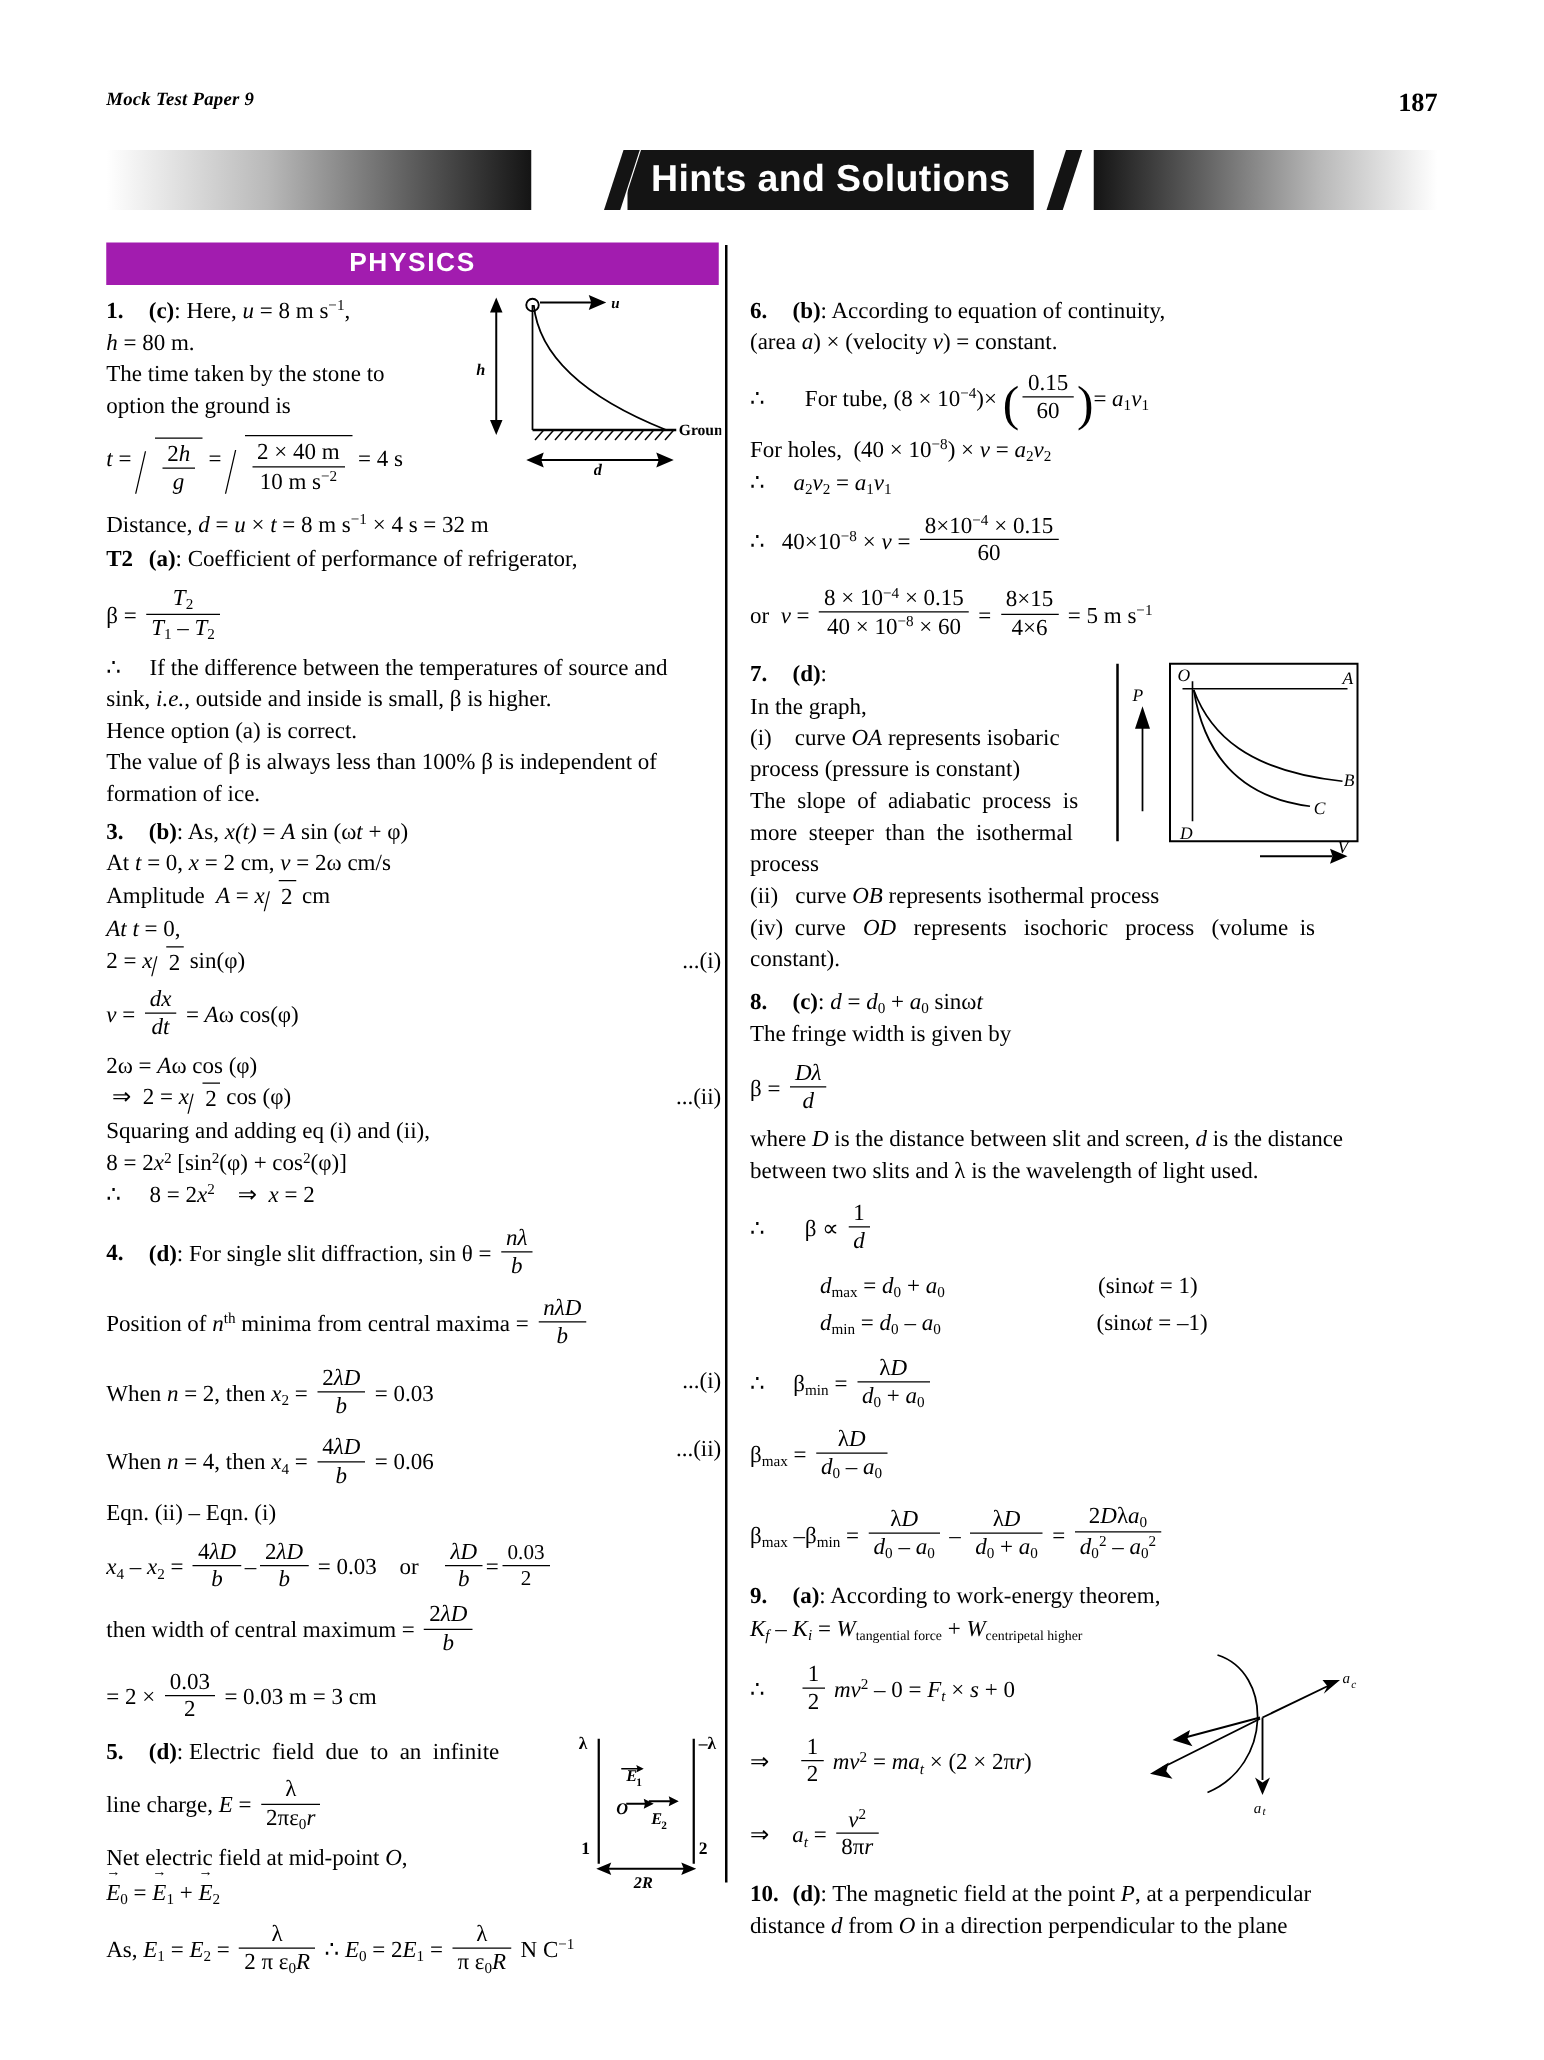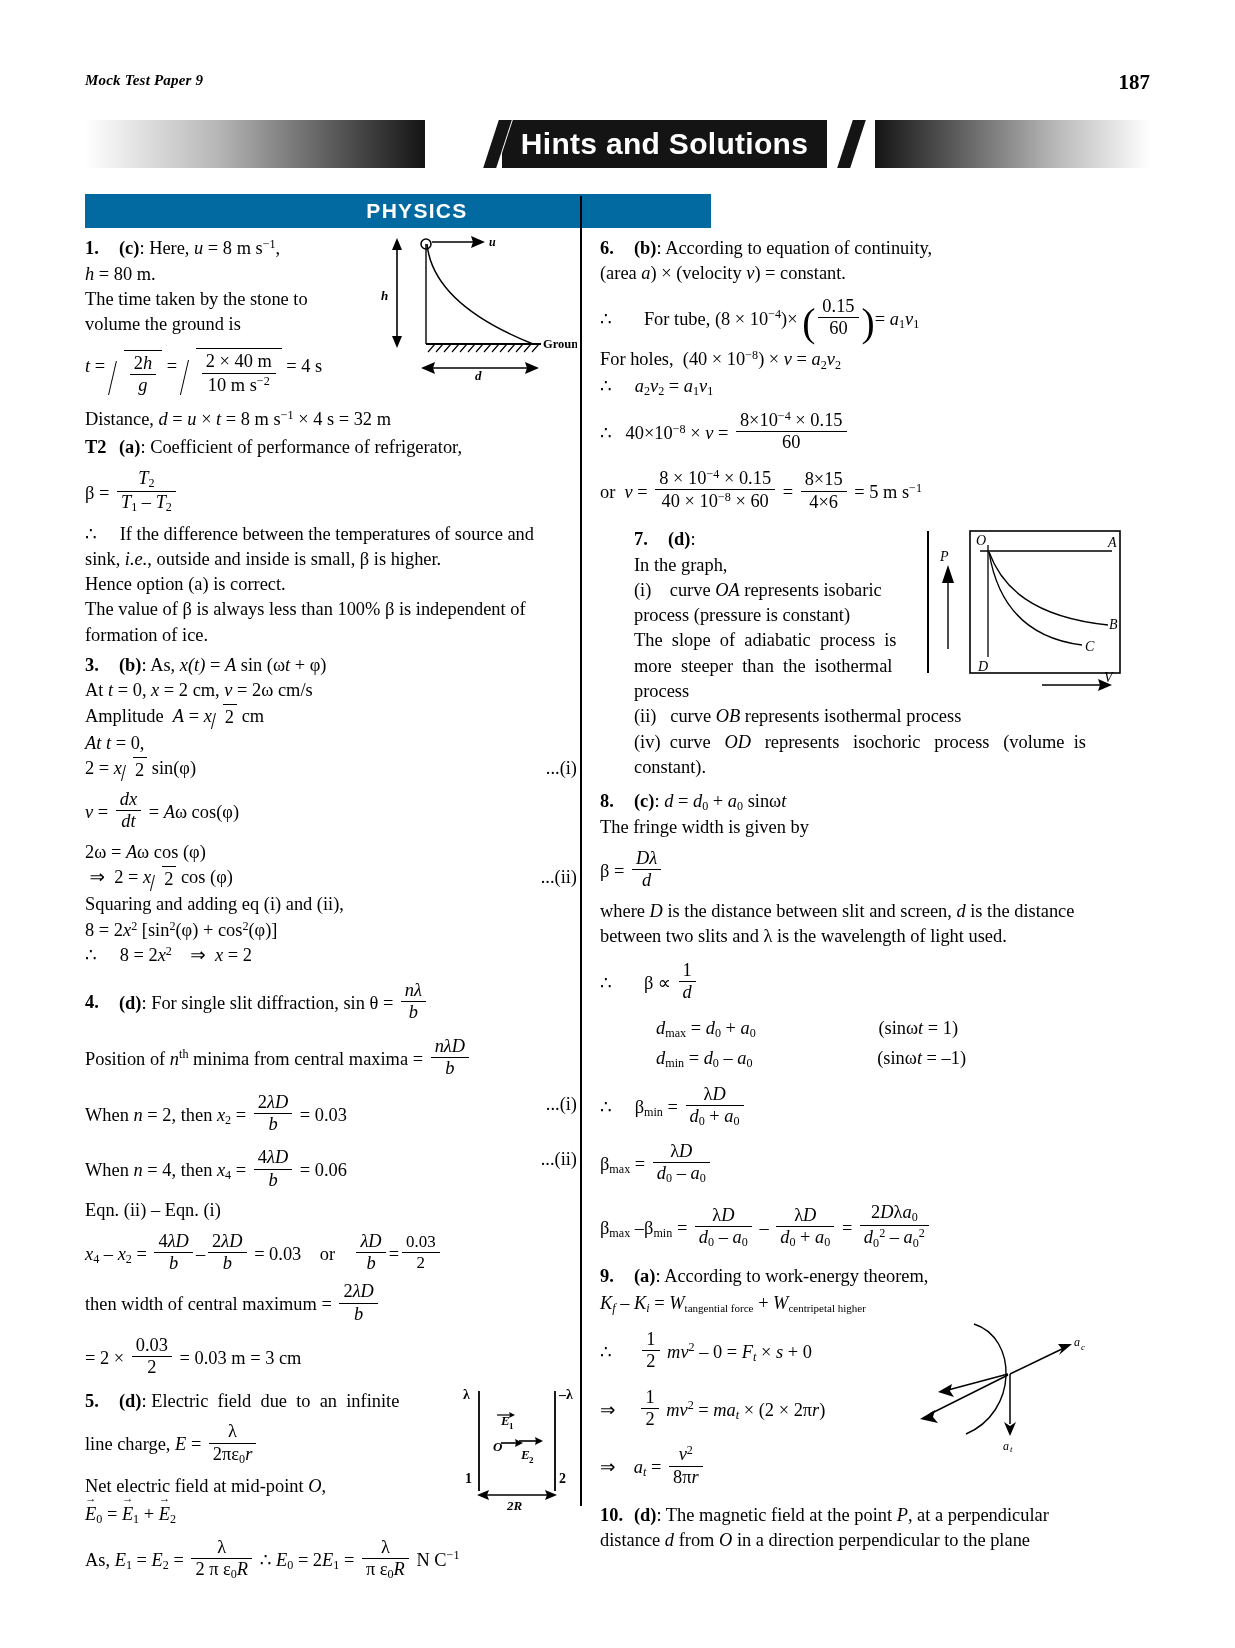--- a/index.html
+++ b/index.html
@@ -36,21 +36,21 @@
   .sl-in.a{left:406px;}
   .sl-in.b{left:760px;}
   .banner-title{
     position:absolute;left:417px;top:0;width:325px;height:48px;
     display:flex;align-items:center;justify-content:center;
     color:#fff;font-family:"Liberation Sans",sans-serif;font-weight:bold;
     font-size:30px;letter-spacing:.3px;
   }
 
   
-  .subjectbar{position:absolute;left:85px;top:194px;width:588px;height:34px;background:#0369a1;padding-left:38px;}
+  .subjectbar{position:absolute;left:85px;top:194px;width:490px;height:34px;background:#a21caf;}
   .subjectbar span{
     display:block;text-align:center;line-height:34px;color:#fff;
     font-family:"Liberation Sans",sans-serif;font-weight:bold;
     font-size:21px;letter-spacing:1.3px;
   }
 
   
   .col{position:absolute;top:236px;width:492px;font-size:18.4px;line-height:1.32;}
   .col-left{left:85px;}
   .col-right{left:600px;}
@@ -120,21 +120,21 @@
 
   <div class="col col-left">
 
     <div style="position:relative;">
       <div style="width:290px;">
         <p>
           <span class="lead">1.</span><span class="bd">(c)</span><span>: Here, </span><span class="it">u</span><span> = 8 m s</span><sup>−1</sup><span>,</span>
         </p>
         <p><span class="it">h</span> = 80 m.</p>
         <p>The time taken by the stone to</p>
-        <p>volume the ground is</p>
+        <p>option the ground is</p>
       </div>
 
       <div class="fig" style="left:296px;top:-4px;">
         <svg width="196" height="148" viewBox="0 0 196 148">
 
           <line x1="16" y1="14" x2="16" y2="108" stroke="#000" stroke-width="1.6"></line>
           <polygon points="16,6 11,18 21,18"></polygon>
           <polygon points="16,116 11,104 21,104"></polygon>
           <text class="mb" x="0" y="68" font-size="13" font-style="italic">h</text>
 
@@ -329,21 +329,21 @@
         <span class="frac"><span class="num">8×10<sup>−4</sup> × 0.15</span><span class="den">60</span></span>
       </p>
       <p class="mathline" style="margin-top:14px;">
         or &nbsp;<span class="it">v</span> =
         <span class="frac"><span class="num">8 × 10<sup>−4</sup> × 0.15</span><span class="den">40 × 10<sup>−8</sup> × 60</span></span>
         = <span class="frac"><span class="num">8×15</span><span class="den">4×6</span></span>
         = 5 m s<sup>−1</sup>
       </p>
     </div>
 
-    <div style="margin-top:14px;position:relative;margin-left:34px;">
+    <div style="margin-top:14px;position:relative;">
       <p>
         <span class="lead">7.</span><span class="bd">(d)</span><span>:</span>
       </p>
 
       <div class="fig" style="left:288px;top:-2px;">
         <svg width="200" height="170" viewBox="0 0 200 170">
 
           <line x1="6" y1="6" x2="6" y2="148" stroke="#000" stroke-width="2"></line>
 
           <text class="mi" x="18" y="36" font-size="14" font-style="italic">P</text>

